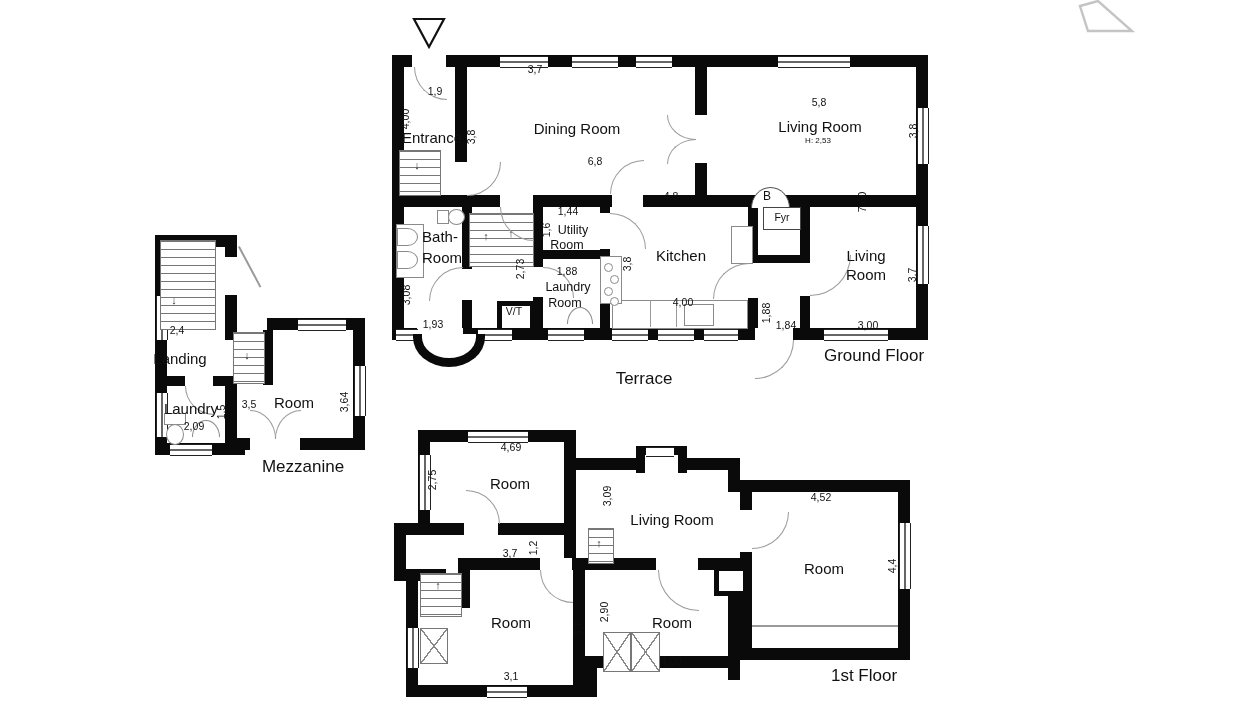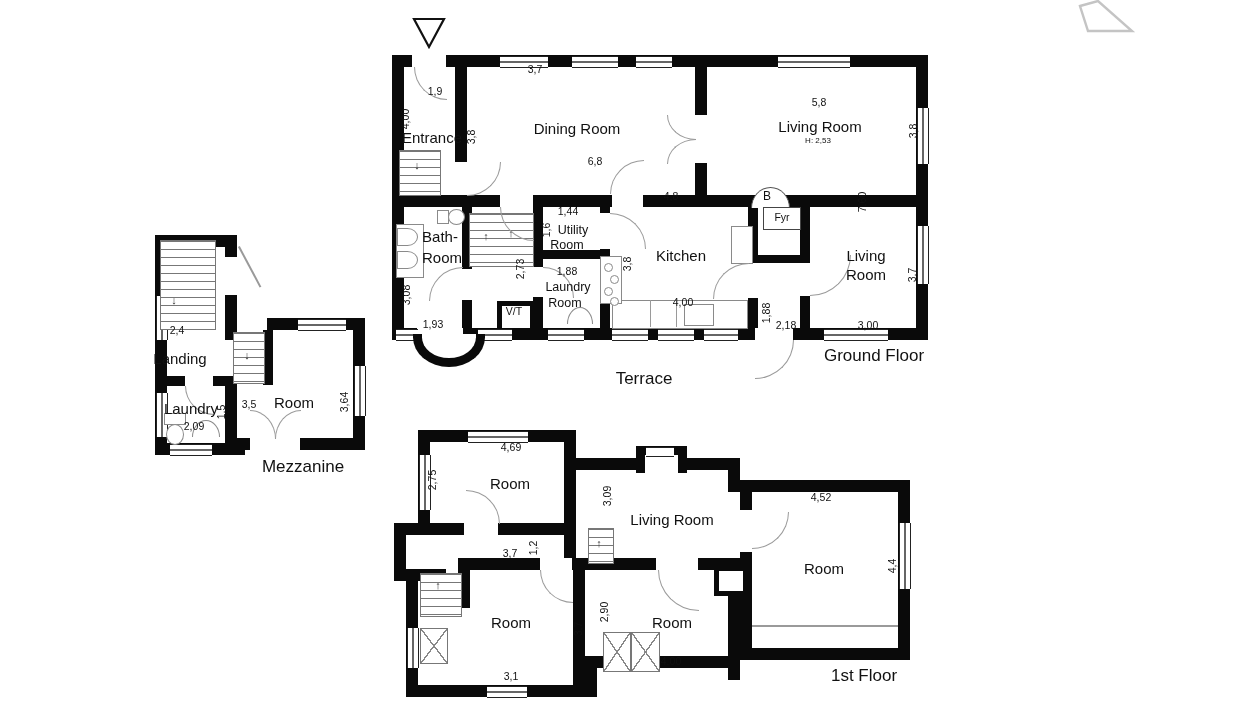--- a/index.html
+++ b/index.html
@@ -234,21 +234,21 @@
     <div class="lbl room-sm" style="left: 565px; top: 303px;">Room</div>
     <div class="lbl room" style="left: 681px; top: 255px;">Kitchen</div>
     <div class="lbl dim rot" style="left: 627px; top: 264px;">3,8</div>
     <div class="lbl room" style="left: 866px; top: 255px; text-align: right;">Living</div>
     <div class="lbl room" style="left: 866px; top: 274px;">Room</div>
     <div class="lbl dim rot" style="left: 406px; top: 295px;">3,08</div>
     <div class="lbl dim" style="left: 433px; top: 324px;">1,93</div>
     <div class="lbl dim" style="left: 514px; top: 311px;">V/T</div>
     <div class="lbl dim" style="left: 683px; top: 302px;">4,00</div>
     <div class="lbl dim rot" style="left: 766px; top: 313px;">1,88</div>
-    <div class="lbl dim" style="left: 786px; top: 325px;">2,18</div>
+    <div class="lbl dim" style="left: 786px; top: 325px;">1,84</div>
     <div class="lbl dim" style="left: 868px; top: 325px;">3,00</div>
     <div class="lbl dim rot" style="left: 912px; top: 275px;">3,7</div>
     <div class="lbl title" style="left: 874px; top: 355px;">Ground Floor</div>
     <div class="lbl title" style="left: 644px; top: 378px;">Terrace</div>
     <div class="lbl dim" style="left: 177px; top: 330px;">2,4</div>
     <div class="lbl room" style="left: 180px; top: 358px;">Landing</div>
     <div class="lbl room" style="left: 191px; top: 408px;">Laundry</div>
     <div class="lbl dim" style="left: 194px; top: 426px;">2,09</div>
     <div class="lbl dim rot" style="left: 221px; top: 412px;">1,5</div>
     <div class="lbl dim" style="left: 249px; top: 404px;">3,5</div>

